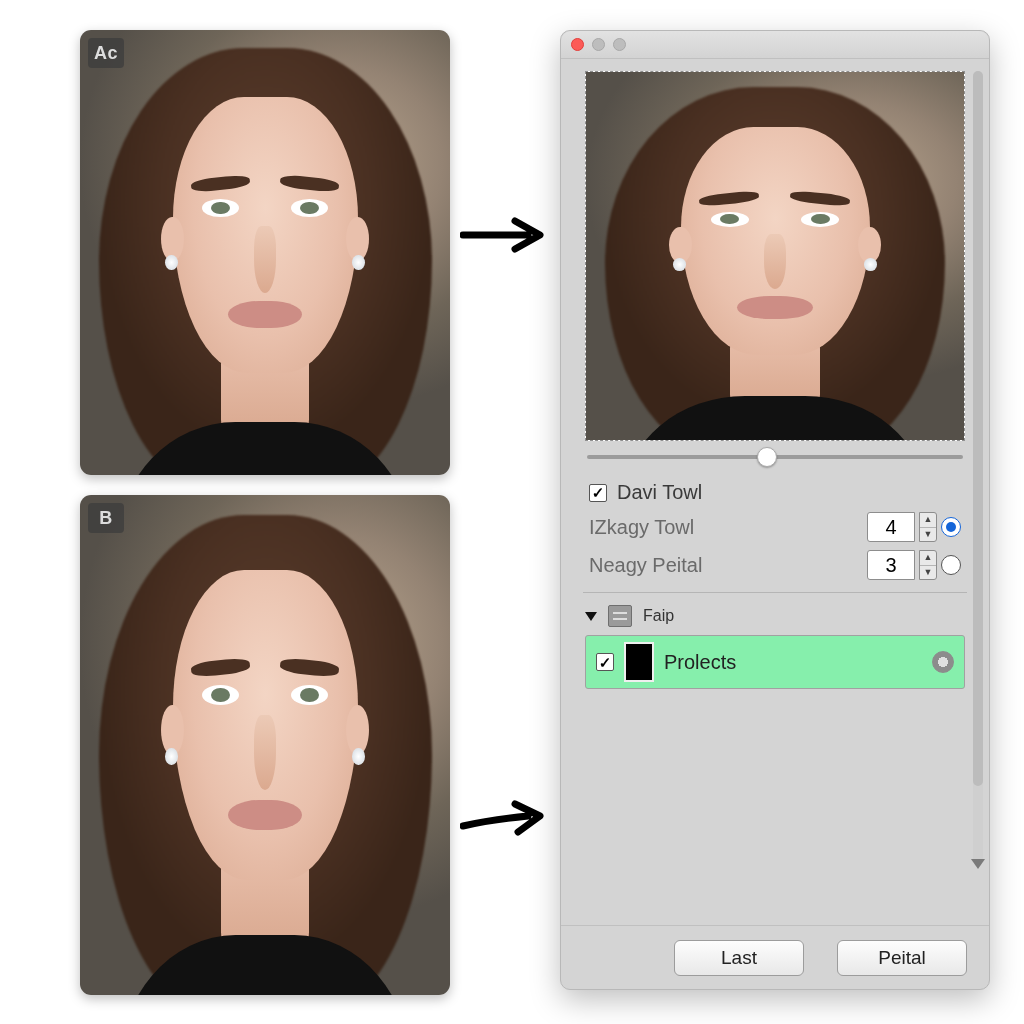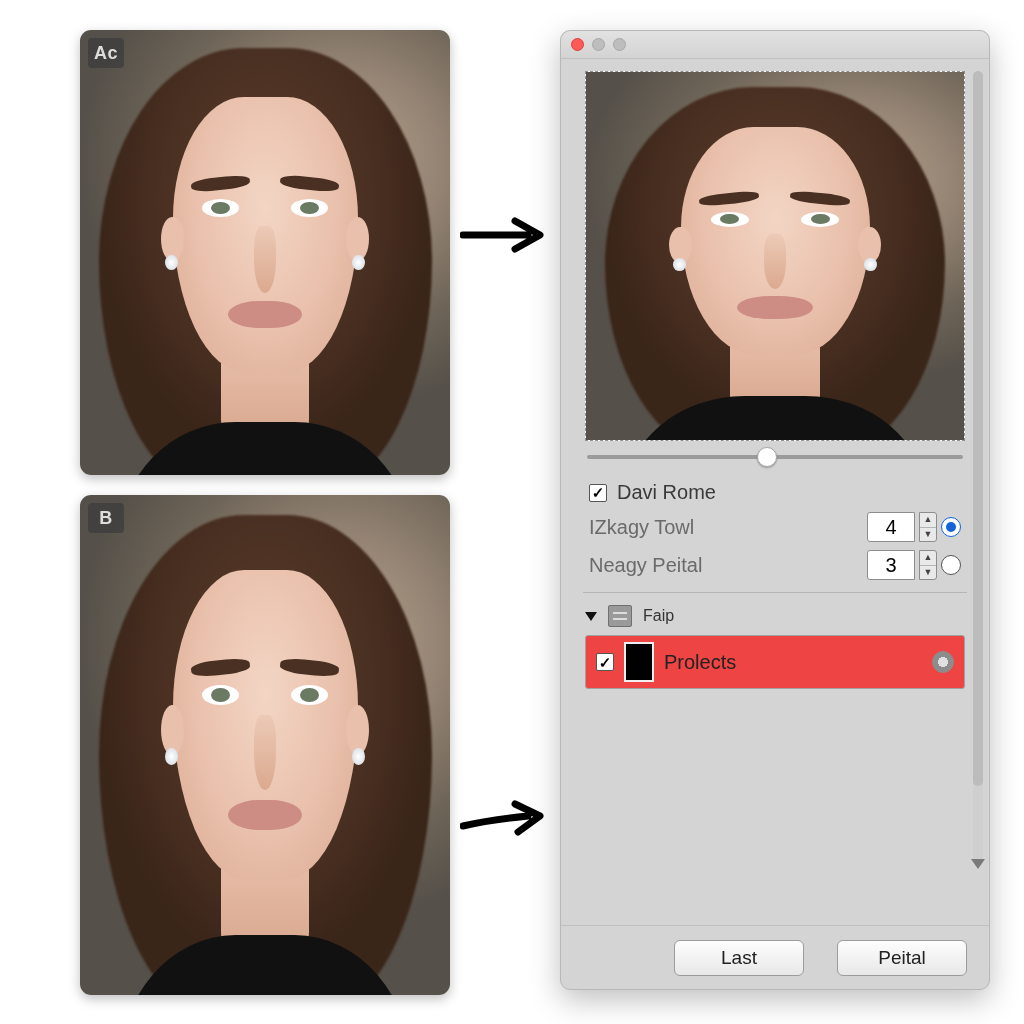--- a/index.html
+++ b/index.html
@@ -223,21 +223,21 @@
     width:0;height:0;border-left:6px solid transparent;border-right:6px solid transparent;border-top:9px solid #111;
   }
   .layer-icon {
     width:24px;height:22px;background:#9a9a9a;border:1px solid #6f6f6f;border-radius:2px;position:relative;
   }
   .layer-icon::before,.layer-icon::after{content:"";position:absolute;left:4px;right:4px;height:2px;background:#ddd;}
   .layer-icon::before{top:6px}.layer-icon::after{top:12px;}
 
   .layer-row {
     margin:0 6px;
-    background:#ef4444;border:1px solid #a1a1a1;border-radius:3px;
+    background:#86efac;border:1px solid #a1a1a1;border-radius:3px;
     height:54px;display:flex;align-items:center;gap:10px;padding:0 10px;
   }
   .layer-row .mask {
     width:30px;height:40px;border:2px solid #efefef;background:#000;
   }
   .layer-row .gear {
     margin-left:auto;width:22px;height:22px;border-radius:50%;
     background:radial-gradient(circle at 50% 50%, #e0e0e0 35%, #8c8c8c 36%);
     border:1px solid #8c8c8c;
   }
@@ -339,21 +339,21 @@
       </div>
     </div>
 
 
     <div class="slider-track">
       <div class="slider-thumb" style="left:48%"></div>
     </div>
 
     <div class="opt-row">
       <span class="checkbox checked"></span>
-      <span>Davi Rome</span>
+      <span>Davi Towl</span>
     </div>
 
     <div class="opt-row dim">
       <span>IZkagy Towl</span>
       <span class="numfield">
         <input value="4" style="">
         <span class="stepper">
             <span>▲</span>
             <span>▼</span>
           </span>

